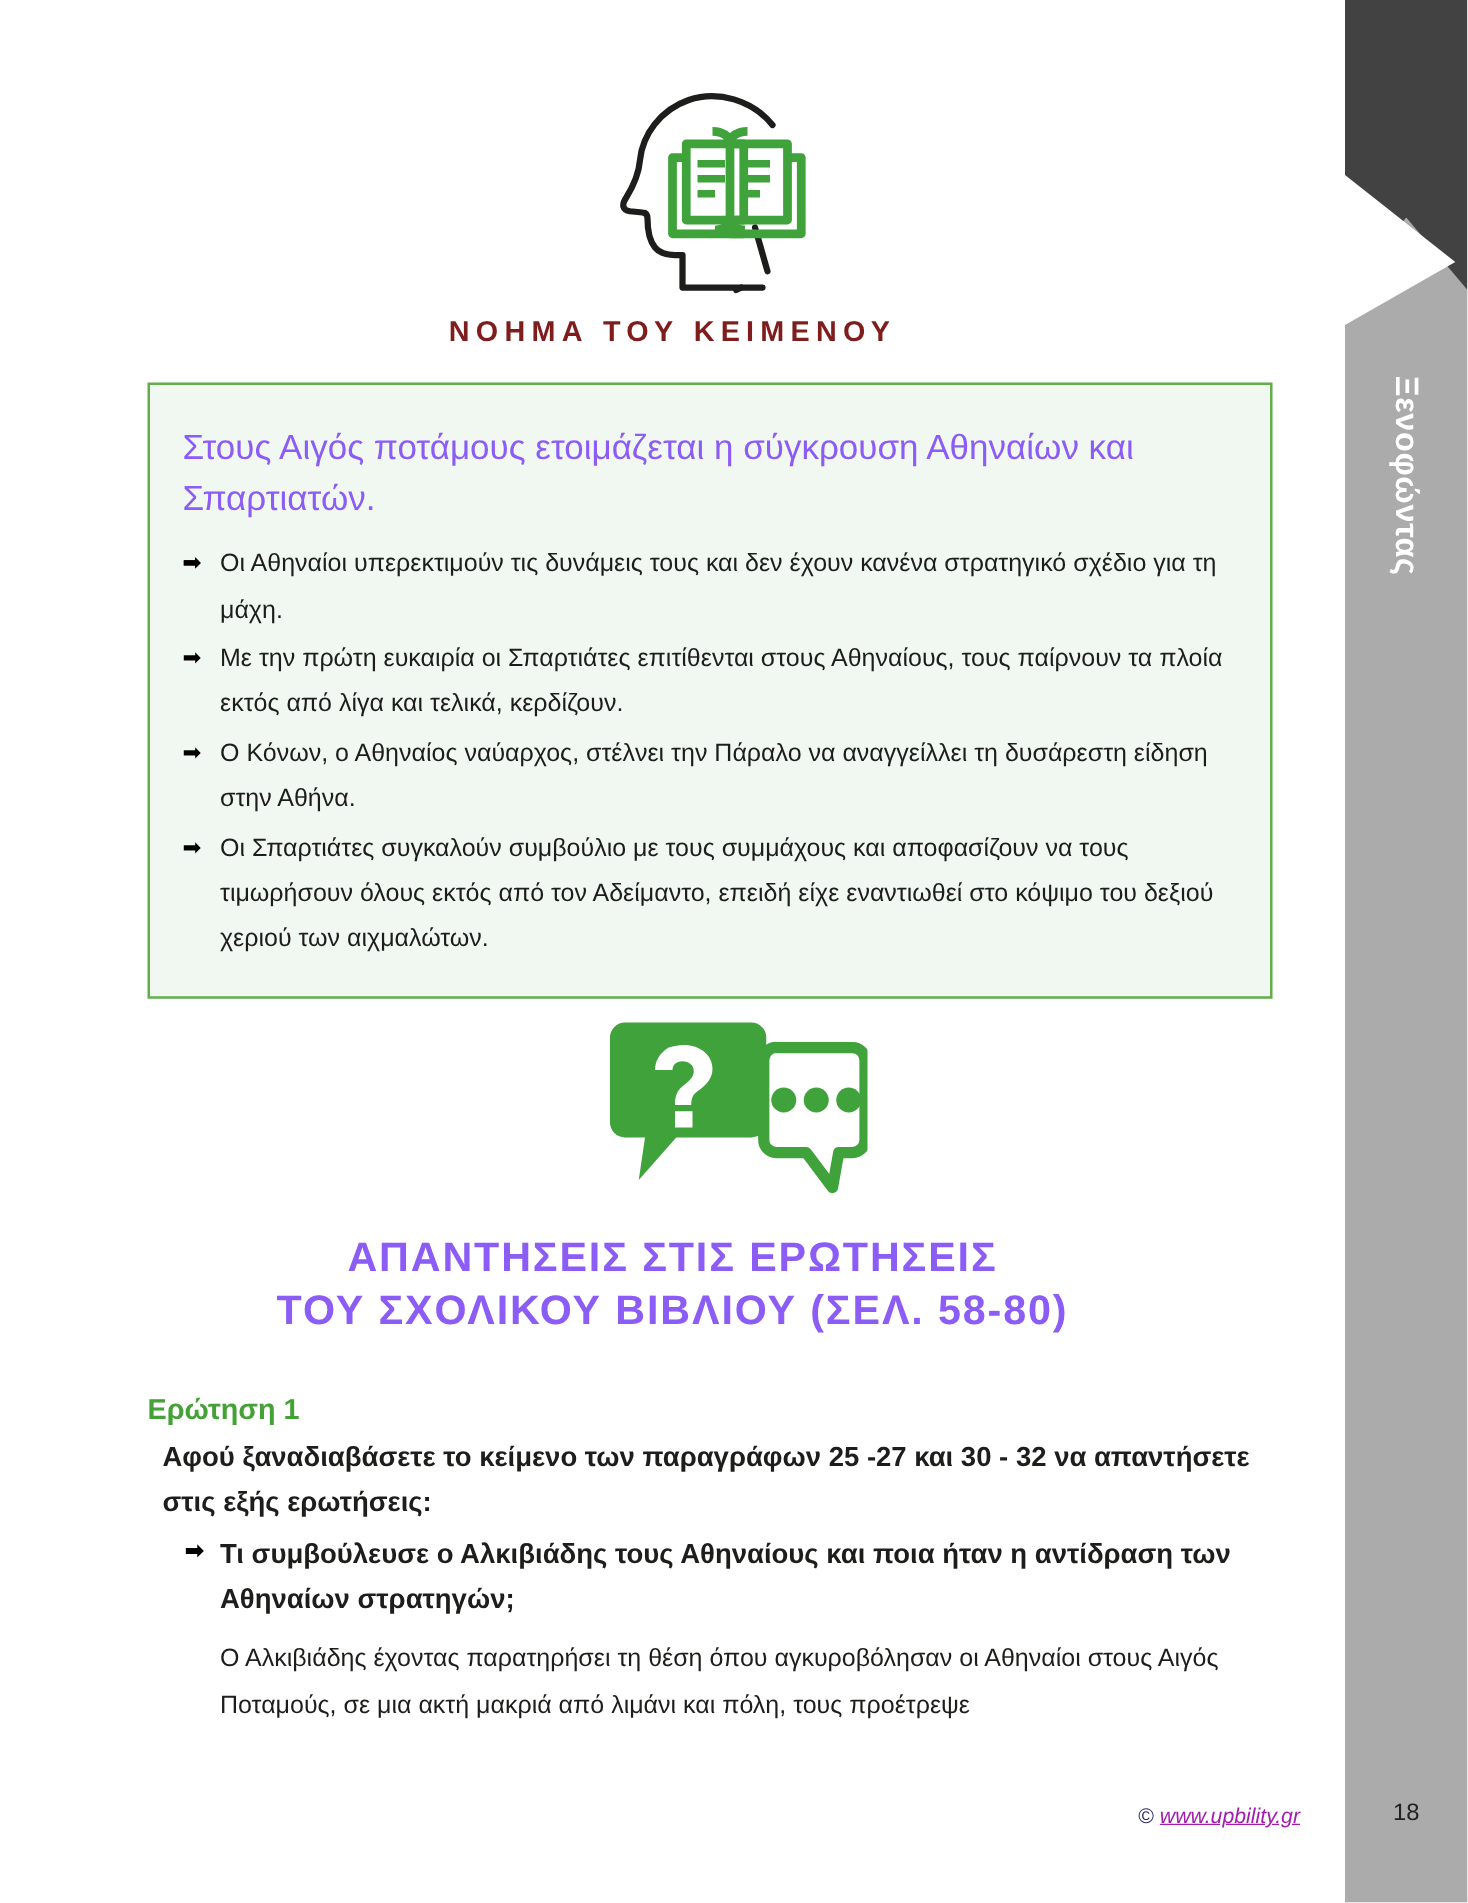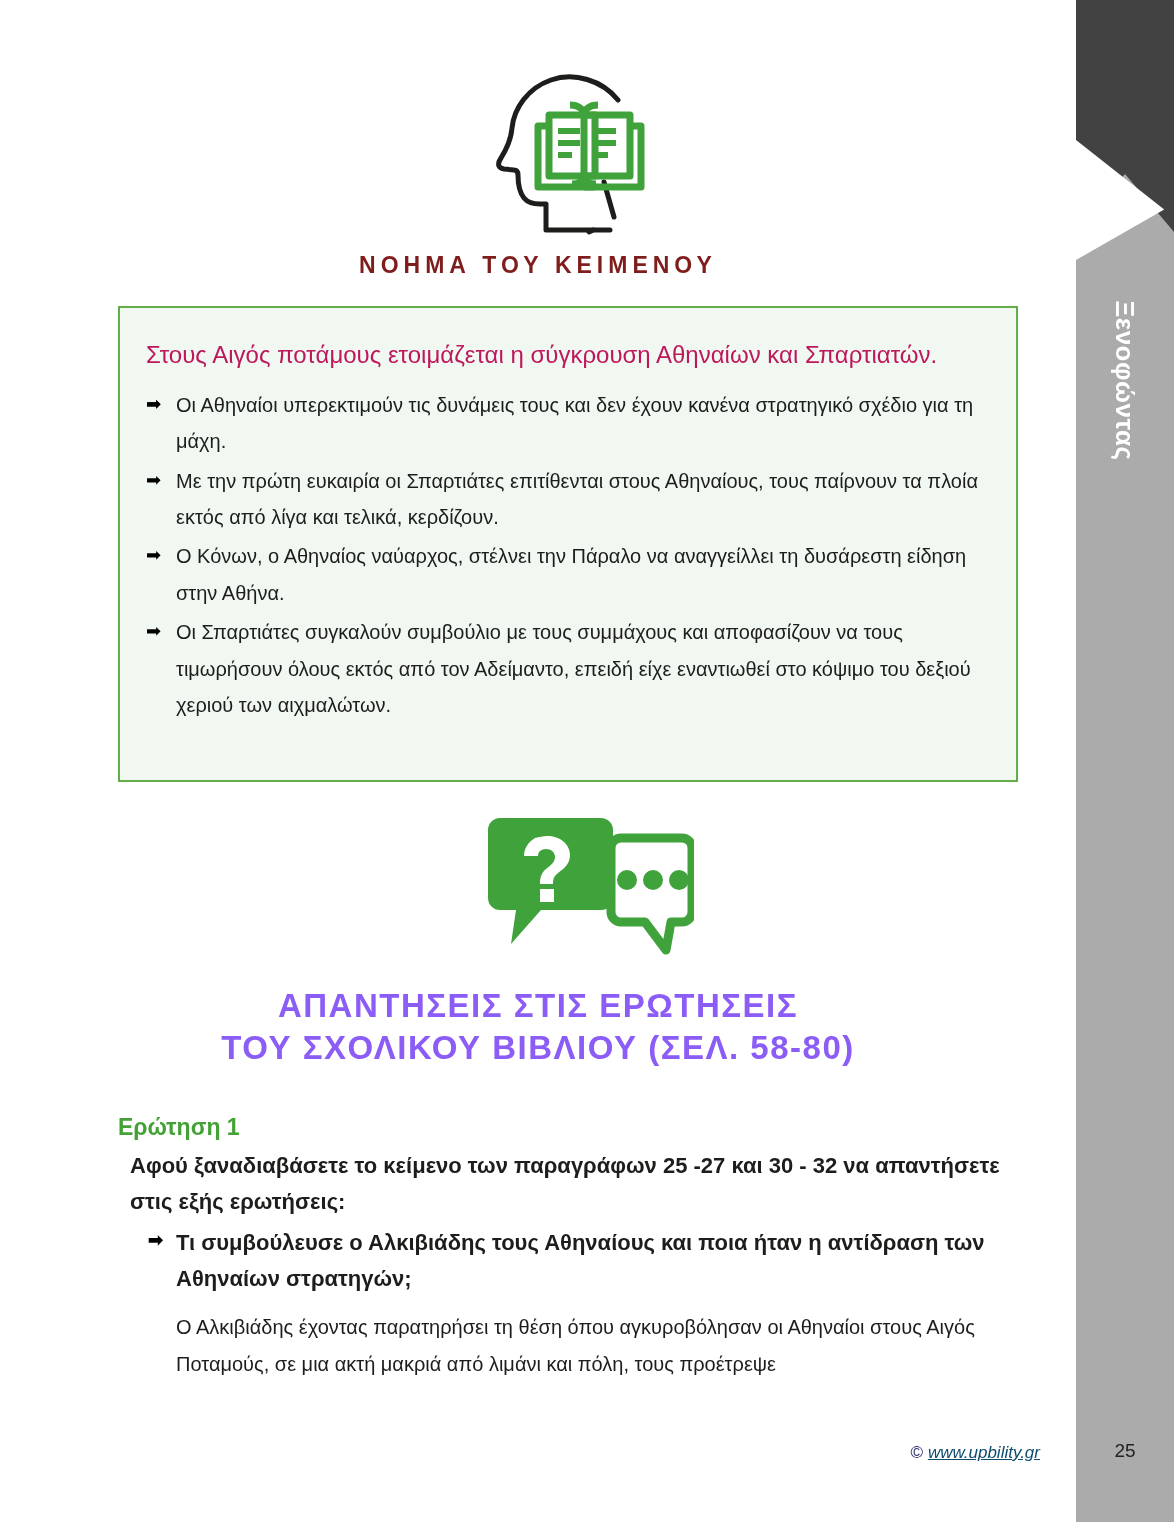--- a/index.html
+++ b/index.html
@@ -101,22 +101,22 @@
     position: absolute;
     left: 118px;
     top: 306px;
     width: 900px;
     min-height: 476px;
     background: #f1f8f1;
     border: 2px solid #63ae4a;
     padding: 30px 28px 24px 26px;
   }
   .box-lead {
-    font-size: 24px;
-    color: #be185d;
+    font-size: 28px;
+    color: #8b5cf6;
     line-height: 1.45;
     margin-bottom: 14px;
   }
   .bullet-list { list-style: none; }
   .bullet-list li {
     position: relative;
     padding-left: 30px;
     font-size: 20px;
     color: #1d1d1b;
     line-height: 1.82;
@@ -211,35 +211,35 @@
     top: 1443px;
     width: 1040px;
     text-align: right;
     font-size: 17px;
     color: #2b2b6e;
   }
   .footer .cmark { color: #2b2b6e; font-style: normal; }
   .footer .site {
     font-style: italic;
     text-decoration: underline;
-    color: #0c4a6e;
+    color: #a21caf;
   }
 </style>
 </head>
 <body>
 
 <div id="page">
 
   <div class="edge-gray"></div>
   <div class="edge-dark"></div>
   <div class="edge-white-notch"></div>
   <div class="edge-label">
     <span>Ξενοφώντας</span>
   </div>
-  <div class="page-number">25</div>
+  <div class="page-number">18</div>
 
   <div class="head-icon">
     <svg viewBox="0 0 196 180" width="196" height="180" xmlns="http://www.w3.org/2000/svg">
       <g fill="none" stroke="#1d1d1b" stroke-width="5" stroke-linecap="round" stroke-linejoin="round">
         <path d="M140 38 C124 18, 96 10, 73 18 C50 26, 36 46, 34 66 C33 78, 28 88, 23 96 C19 102, 20 106, 26 107 L36 108 C39 108, 40 110, 40 113 C40 122, 42 131, 46 136 C50 141, 56 142, 62 142 L68 142 L68 168 L132 168"></path>
         <path d="M111 170 L115 168"></path>
         <path d="M126 120 L136 155"></path>
       </g>
       <g fill="none" stroke="#3fa23a" stroke-width="7" stroke-linejoin="round">
         <path d="M60 53 L60 114 L106 114 L106 53 Z" transform="translate(11,0)"></path>

